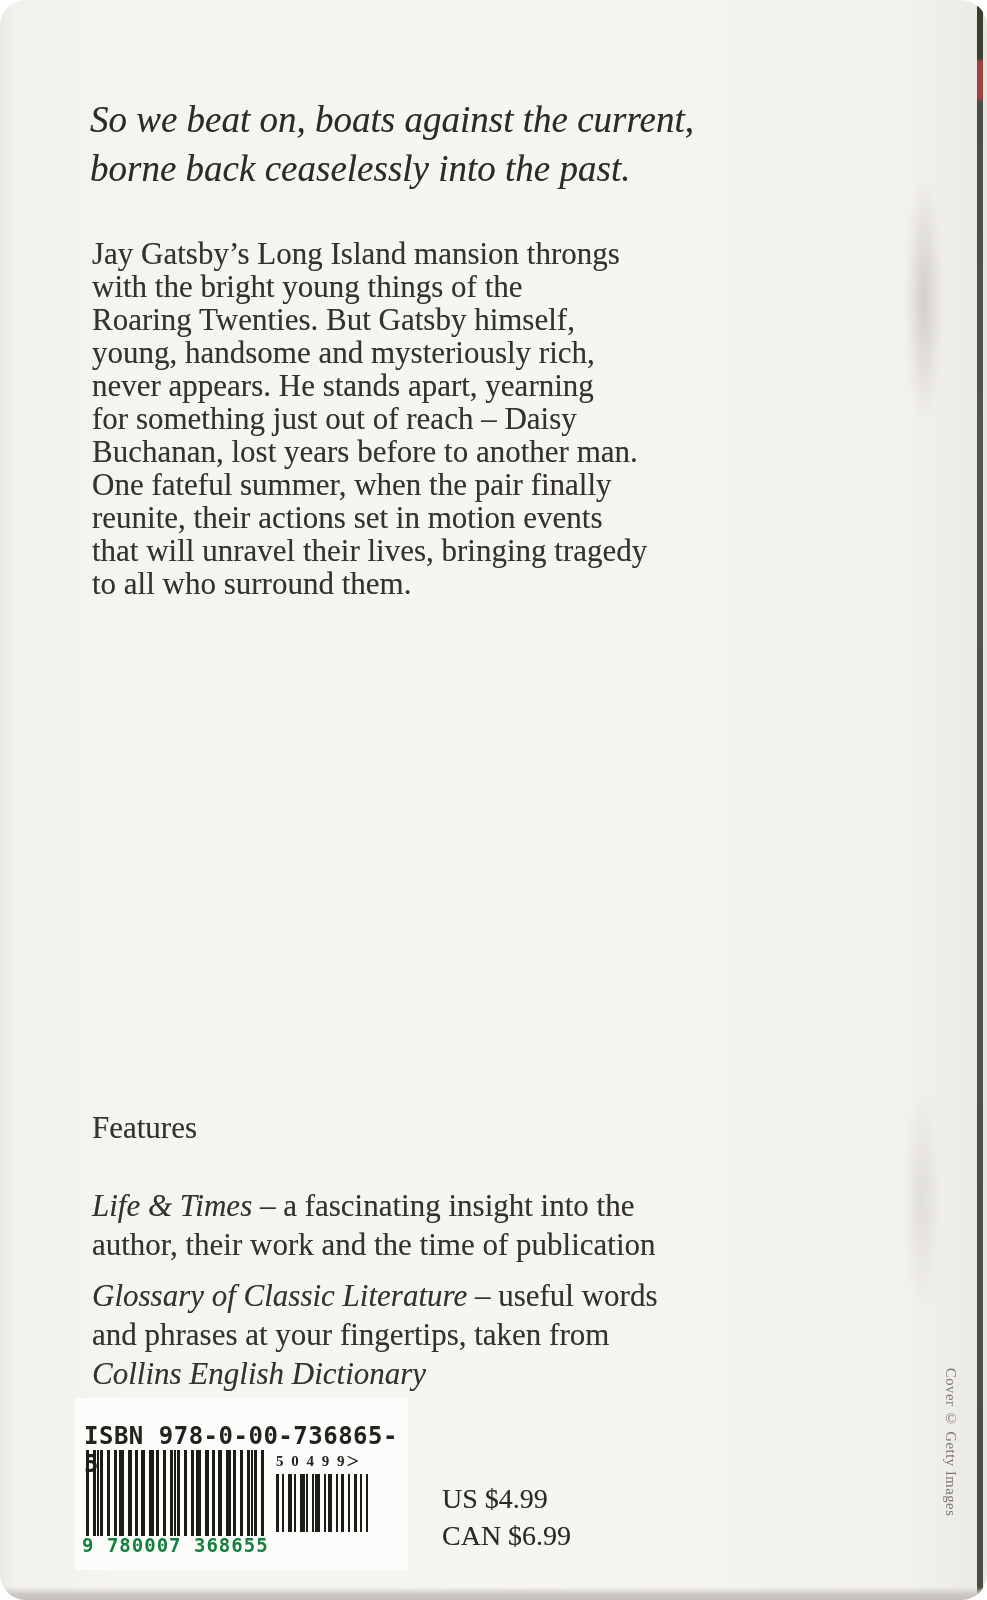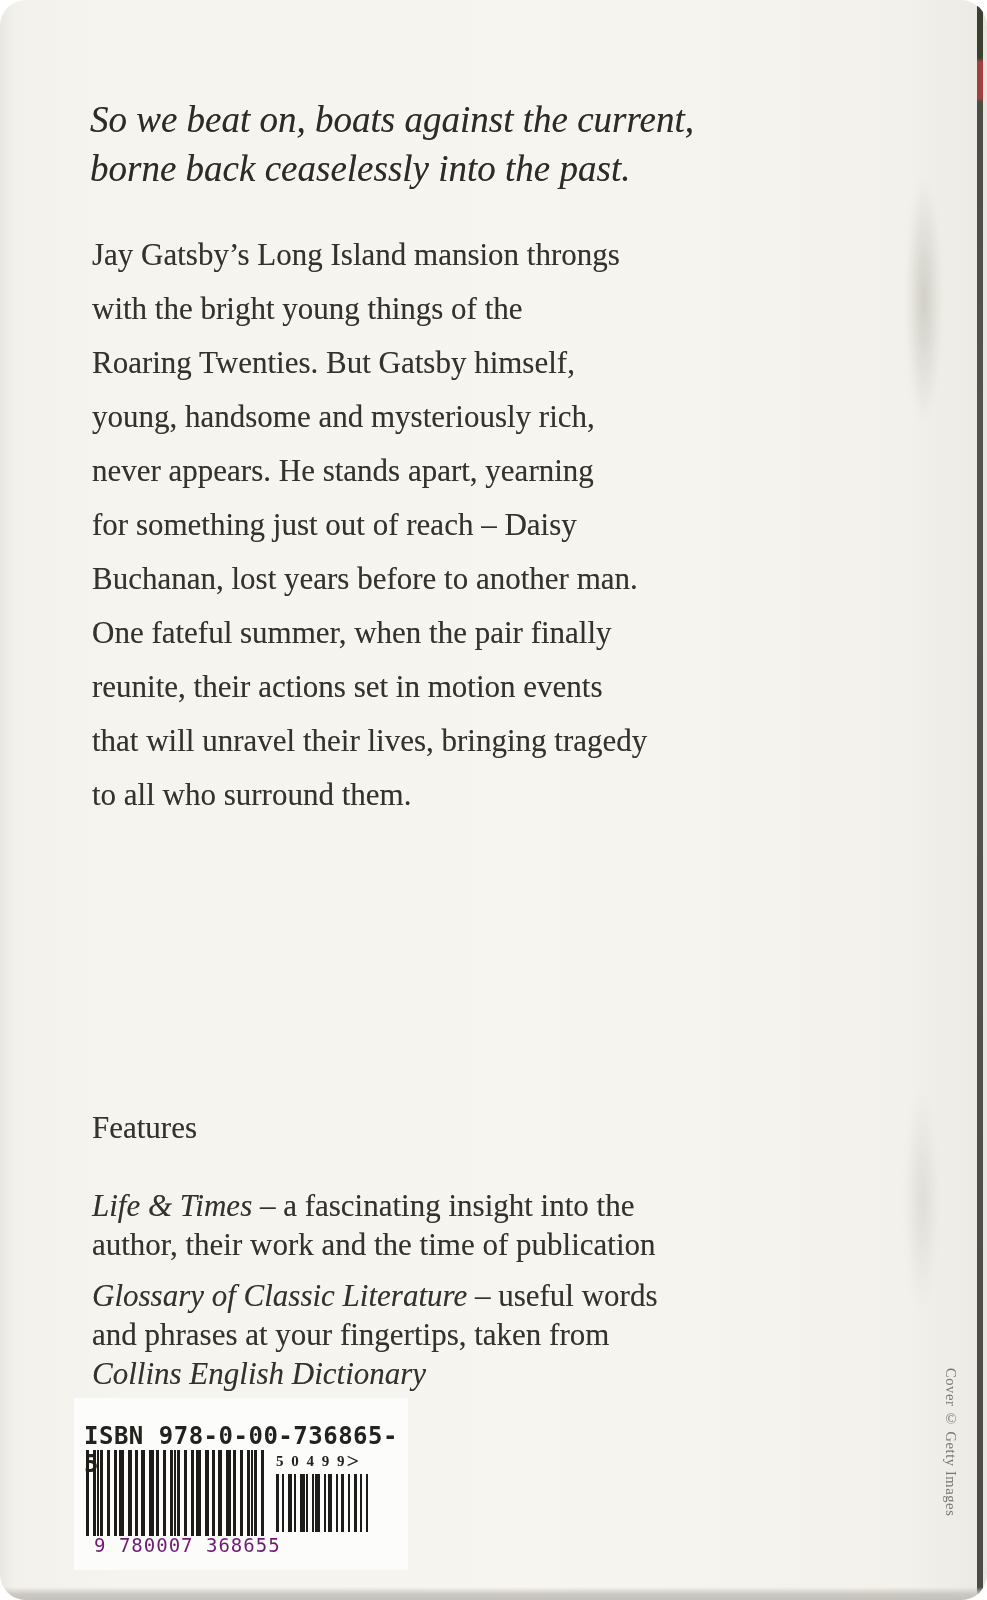--- a/index.html
+++ b/index.html
@@ -23,24 +23,24 @@
     font-style: italic;
     font-size: 37px;
     line-height: 49px;
     color: #2c2b26;
     white-space: pre-line;
     text-shadow: 0 0 0.6px rgba(40,38,32,0.45);
   }
 
   .synopsis {
     position: absolute;
-    left: 92px; top: 228px;
+    left: 92px; top: 237px;
     width: 680px;
     font-size: 31px;
-    line-height: 54px;
+    line-height: 33px;
     white-space: pre-line;
     text-shadow: 0 0 0.5px rgba(40,38,32,0.4);
   }
 
   .praise {
     position: absolute;
     left: 92px; top: 705px;
     width: 660px;
     font-size: 31px;
     line-height: 39px;
@@ -90,26 +90,26 @@
       repeating-linear-gradient(90deg, #1d1c19 0 3px, rgba(0,0,0,0) 3px 7px),
       repeating-linear-gradient(90deg, #1d1c19 0 2px, rgba(0,0,0,0) 2px 11px);
   }
   .main-bars {
     position: absolute;
     left: 12px; top: 52px;
     width: 178px; height: 86px;
   }
   .ean-digits {
     position: absolute;
-    left: 20px; top: 136px;
+    left: 8px; top: 136px;
     font-family: "DejaVu Sans Mono", "Liberation Mono", monospace;
-    font-weight: normal;
+    font-weight: bold;
     font-size: 19px;
     letter-spacing: 1px;
-    color: #701a75;
+    color: #15803d;
     white-space: nowrap;
   }
   .addon {
     position: absolute;
     left: 202px; top: 50px;
     width: 104px;
   }
   .addon-top {
     height: 26px;
     font-family: Liberation Serif, serif;
@@ -210,20 +210,24 @@
   <div class="barcode-box">
     <div class="isbn">ISBN 978-0-00-736865-5</div>
     <div class="bars main-bars"></div>
     <div class="ean-digits">9 780007 368655</div>
     <div class="addon">
       <div class="addon-top"><span>5 0 4 9 9</span><span class="addon-arrow">&gt;</span></div>
       <div class="addon-bars"></div>
     </div>
   </div>
 
+  <div class="prices">
+    <div>US $4.99</div>
+    <div>CAN $6.99</div>
+  </div>
 
   <div class="credit">Cover © Getty Images</div>
 
   <div class="edge-line"></div>
   <div class="bottom-edge"></div>
   <div class="smudge s1"></div>
   <div class="smudge s2"></div>
 </div>
 
 </body></html>

